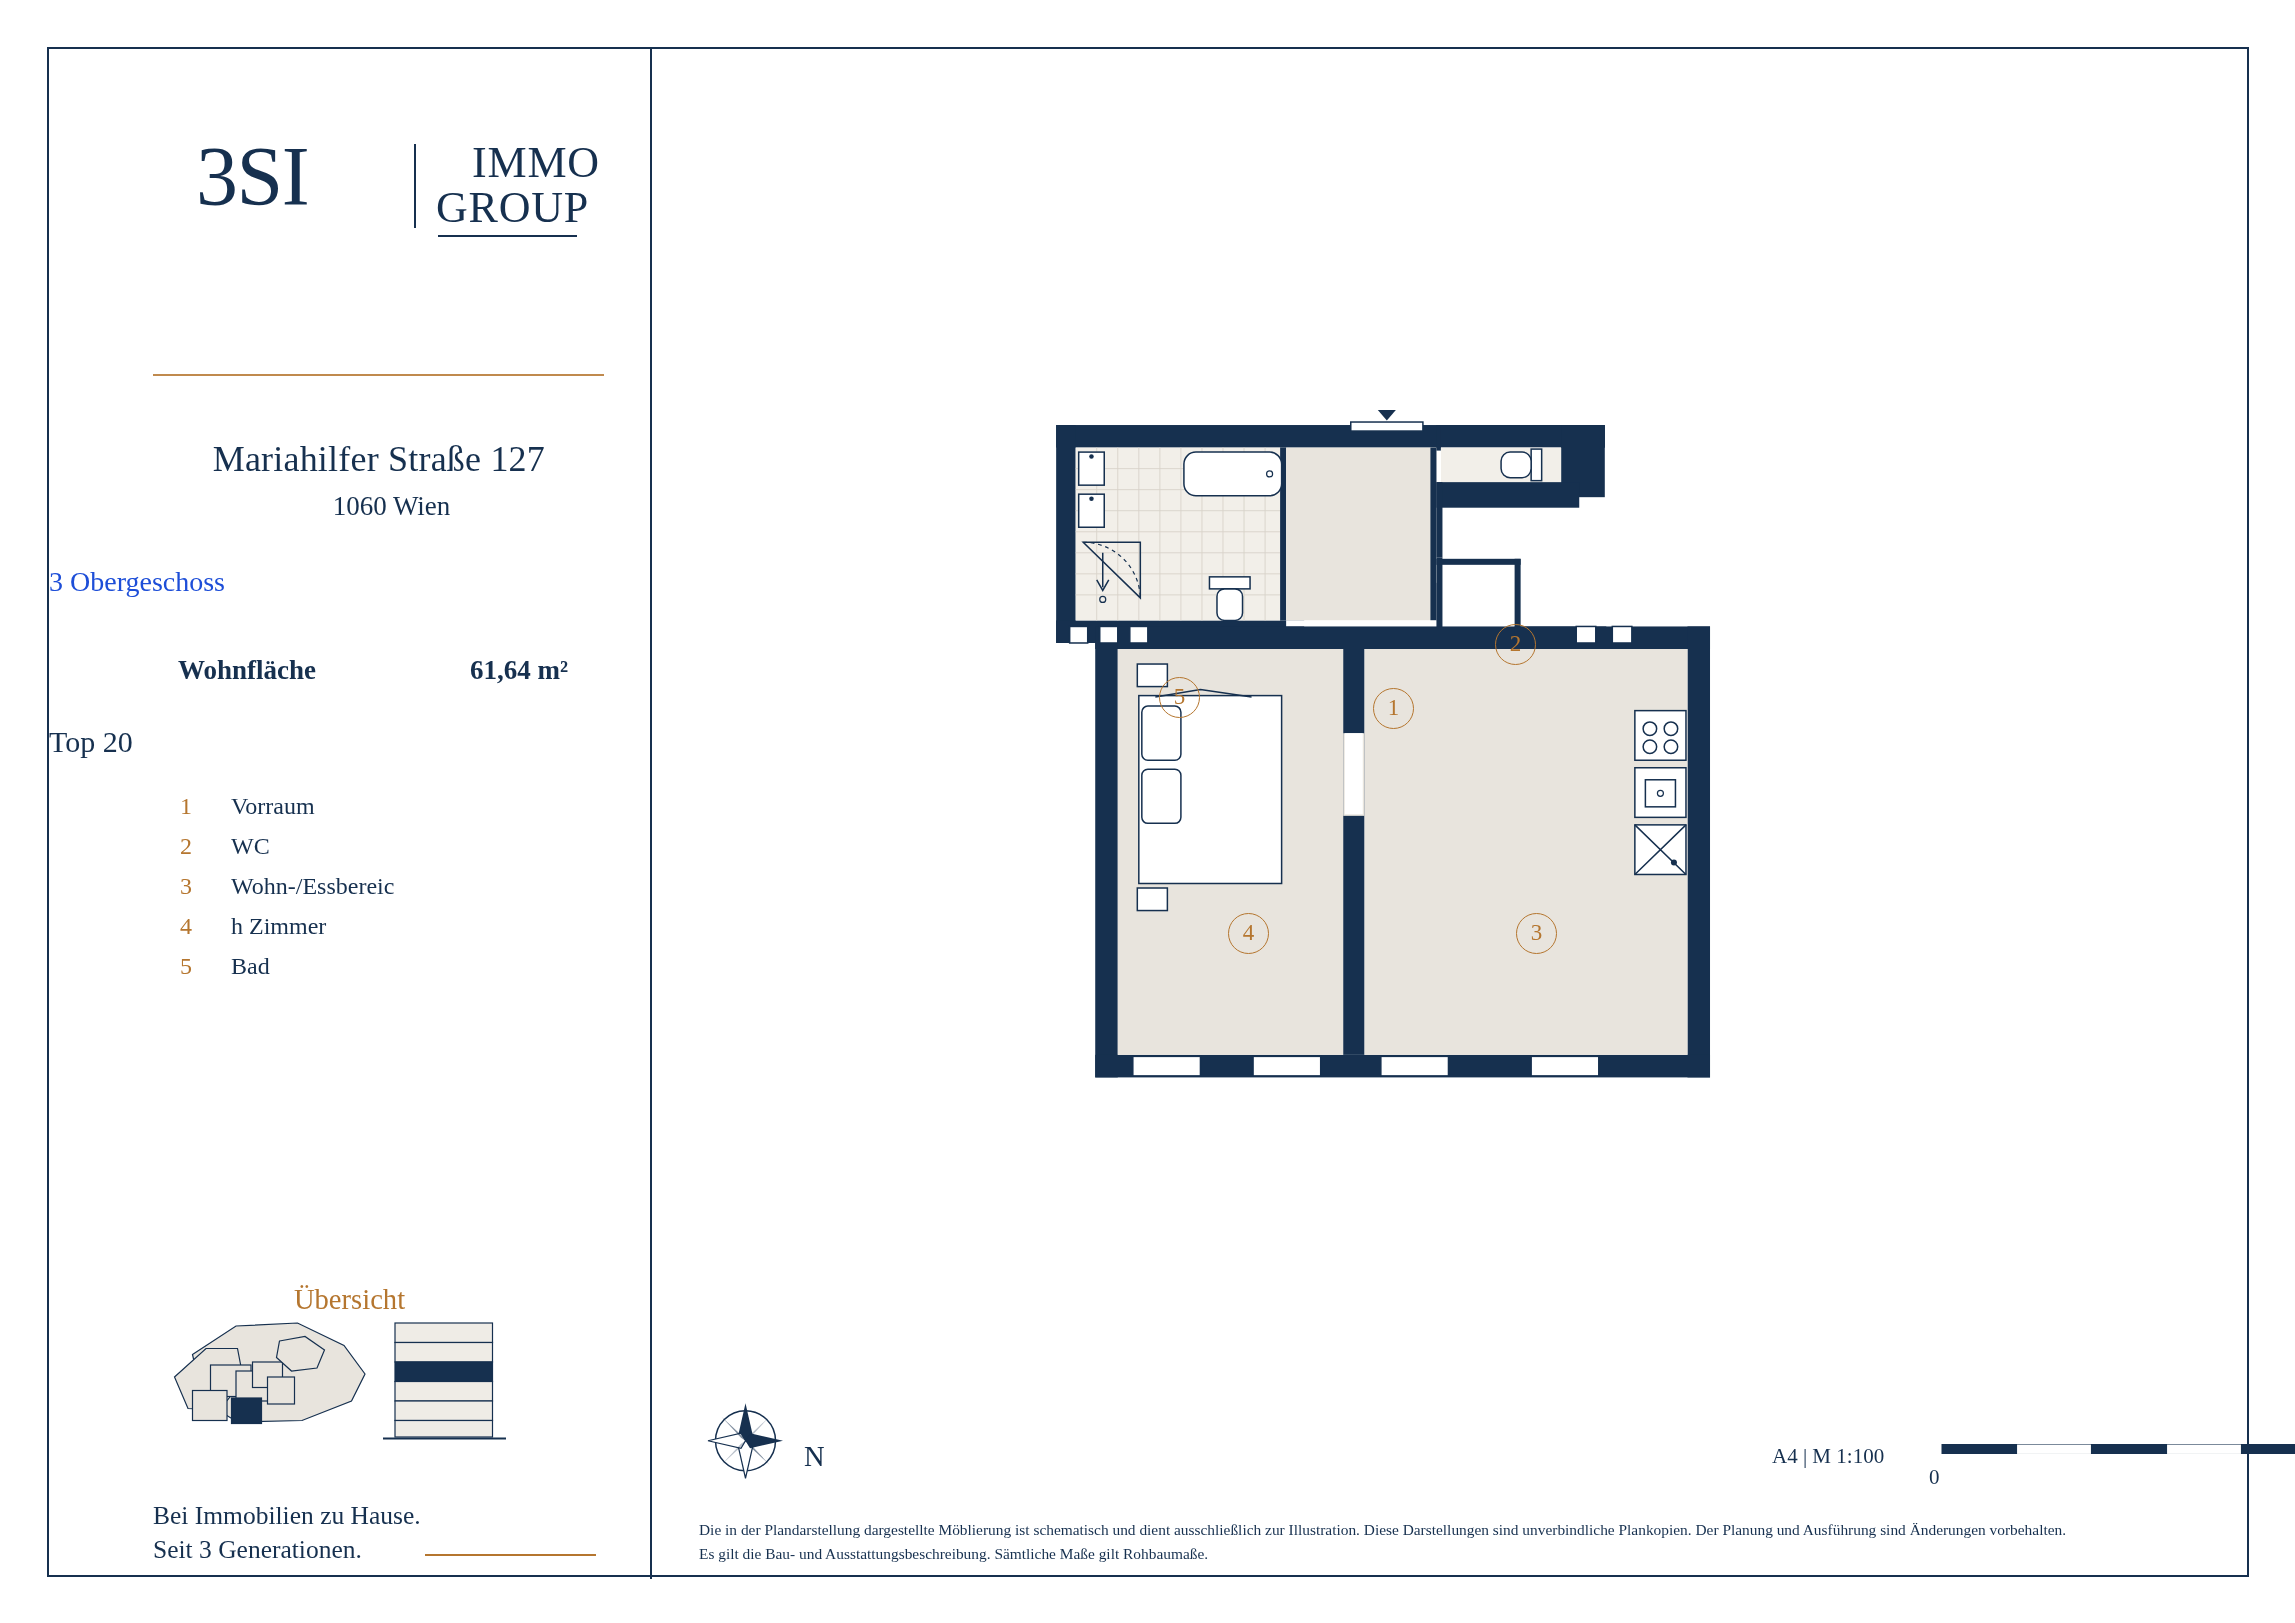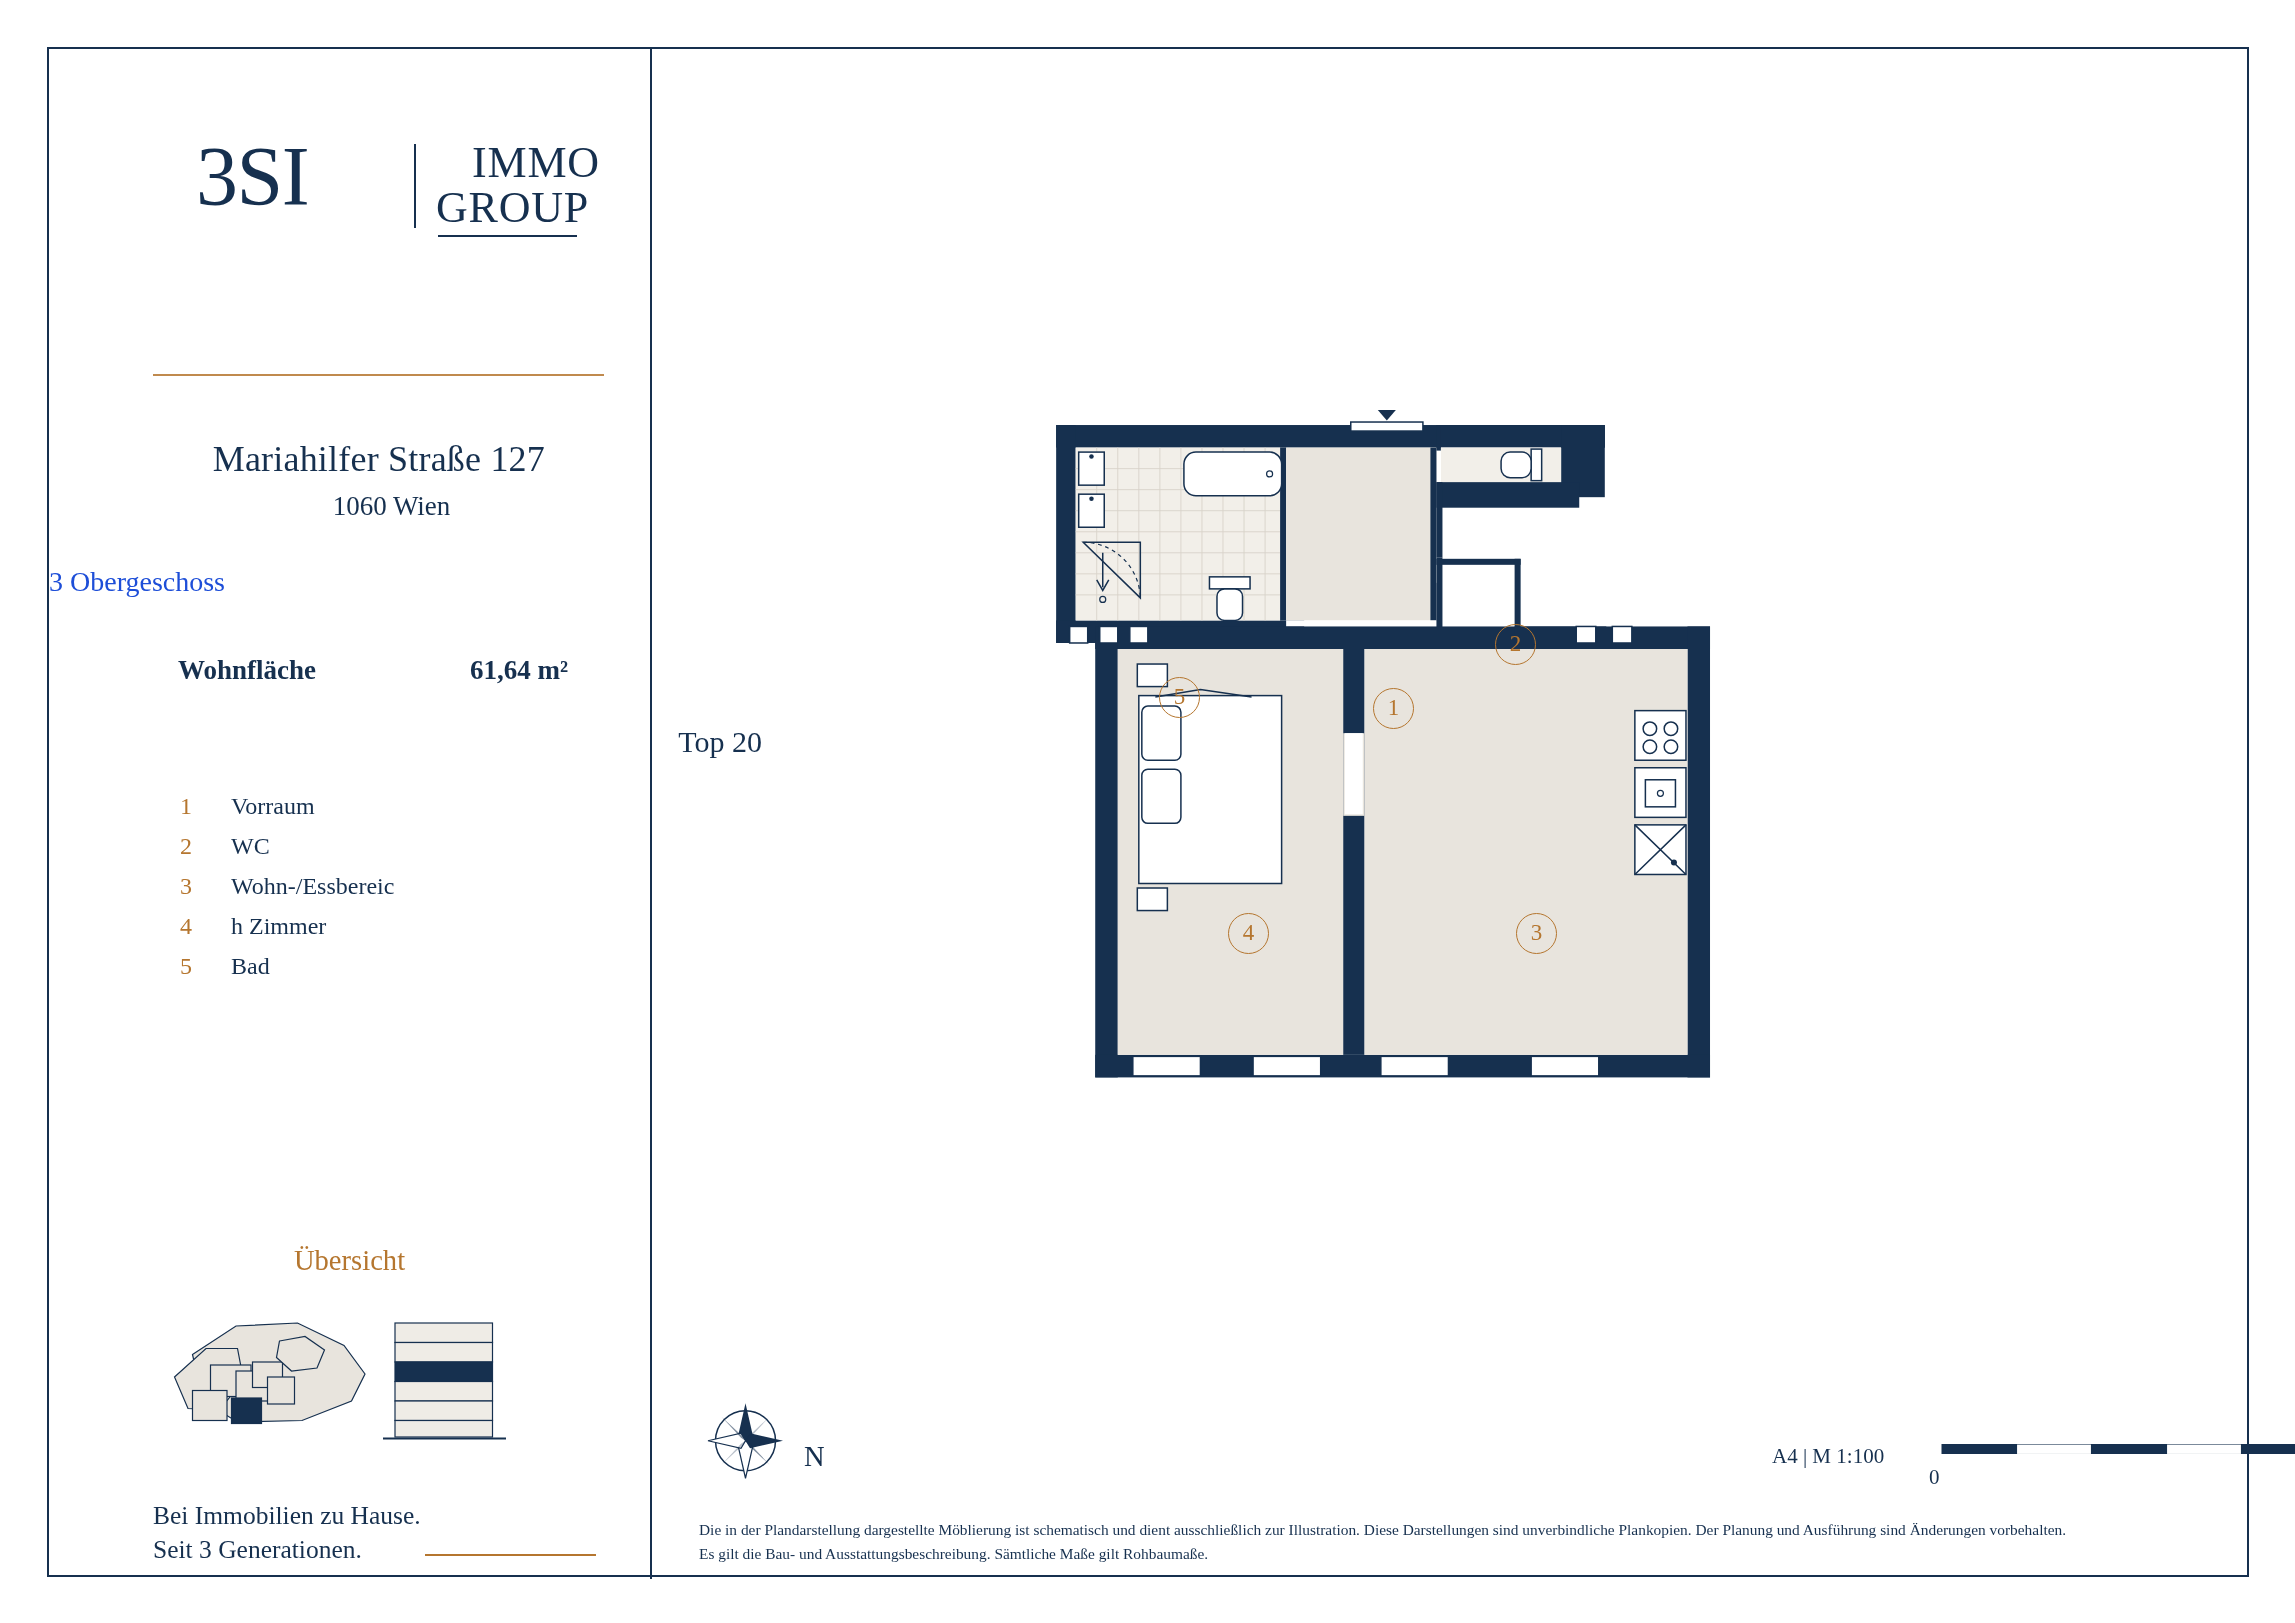--- a/index.html
+++ b/index.html
@@ -150,21 +150,21 @@
     font-size: 27px;
     font-weight: bold;
     text-align: right;
     width: 113px;
   }
   .top-title {
     position: absolute;
     left: 0;
     top: 676px;
     width: 713px;
-    text-align: right;
+    text-align: left;
     font-size: 30px;
   }
   .room-list {
     position: absolute;
     left: 131px;
     top: 744px;
     width: 421px;
   }
   .room-item {
     position: relative;
@@ -182,21 +182,21 @@
     position: absolute;
     left: 51px;
     top: 0;
     font-size: 24px;
     color: #16304f;
   }
 
   .uebersicht {
     position: absolute;
     left: 0;
-    top: 1196px;
+    top: 1235px;
     width: 601px;
     text-align: center;
     font-size: 28.6px;
     color: #b5762f;
   }
   .mini-maps {
     position: absolute;
     left: 98px;
     top: 1247px;
     width: 406px;

